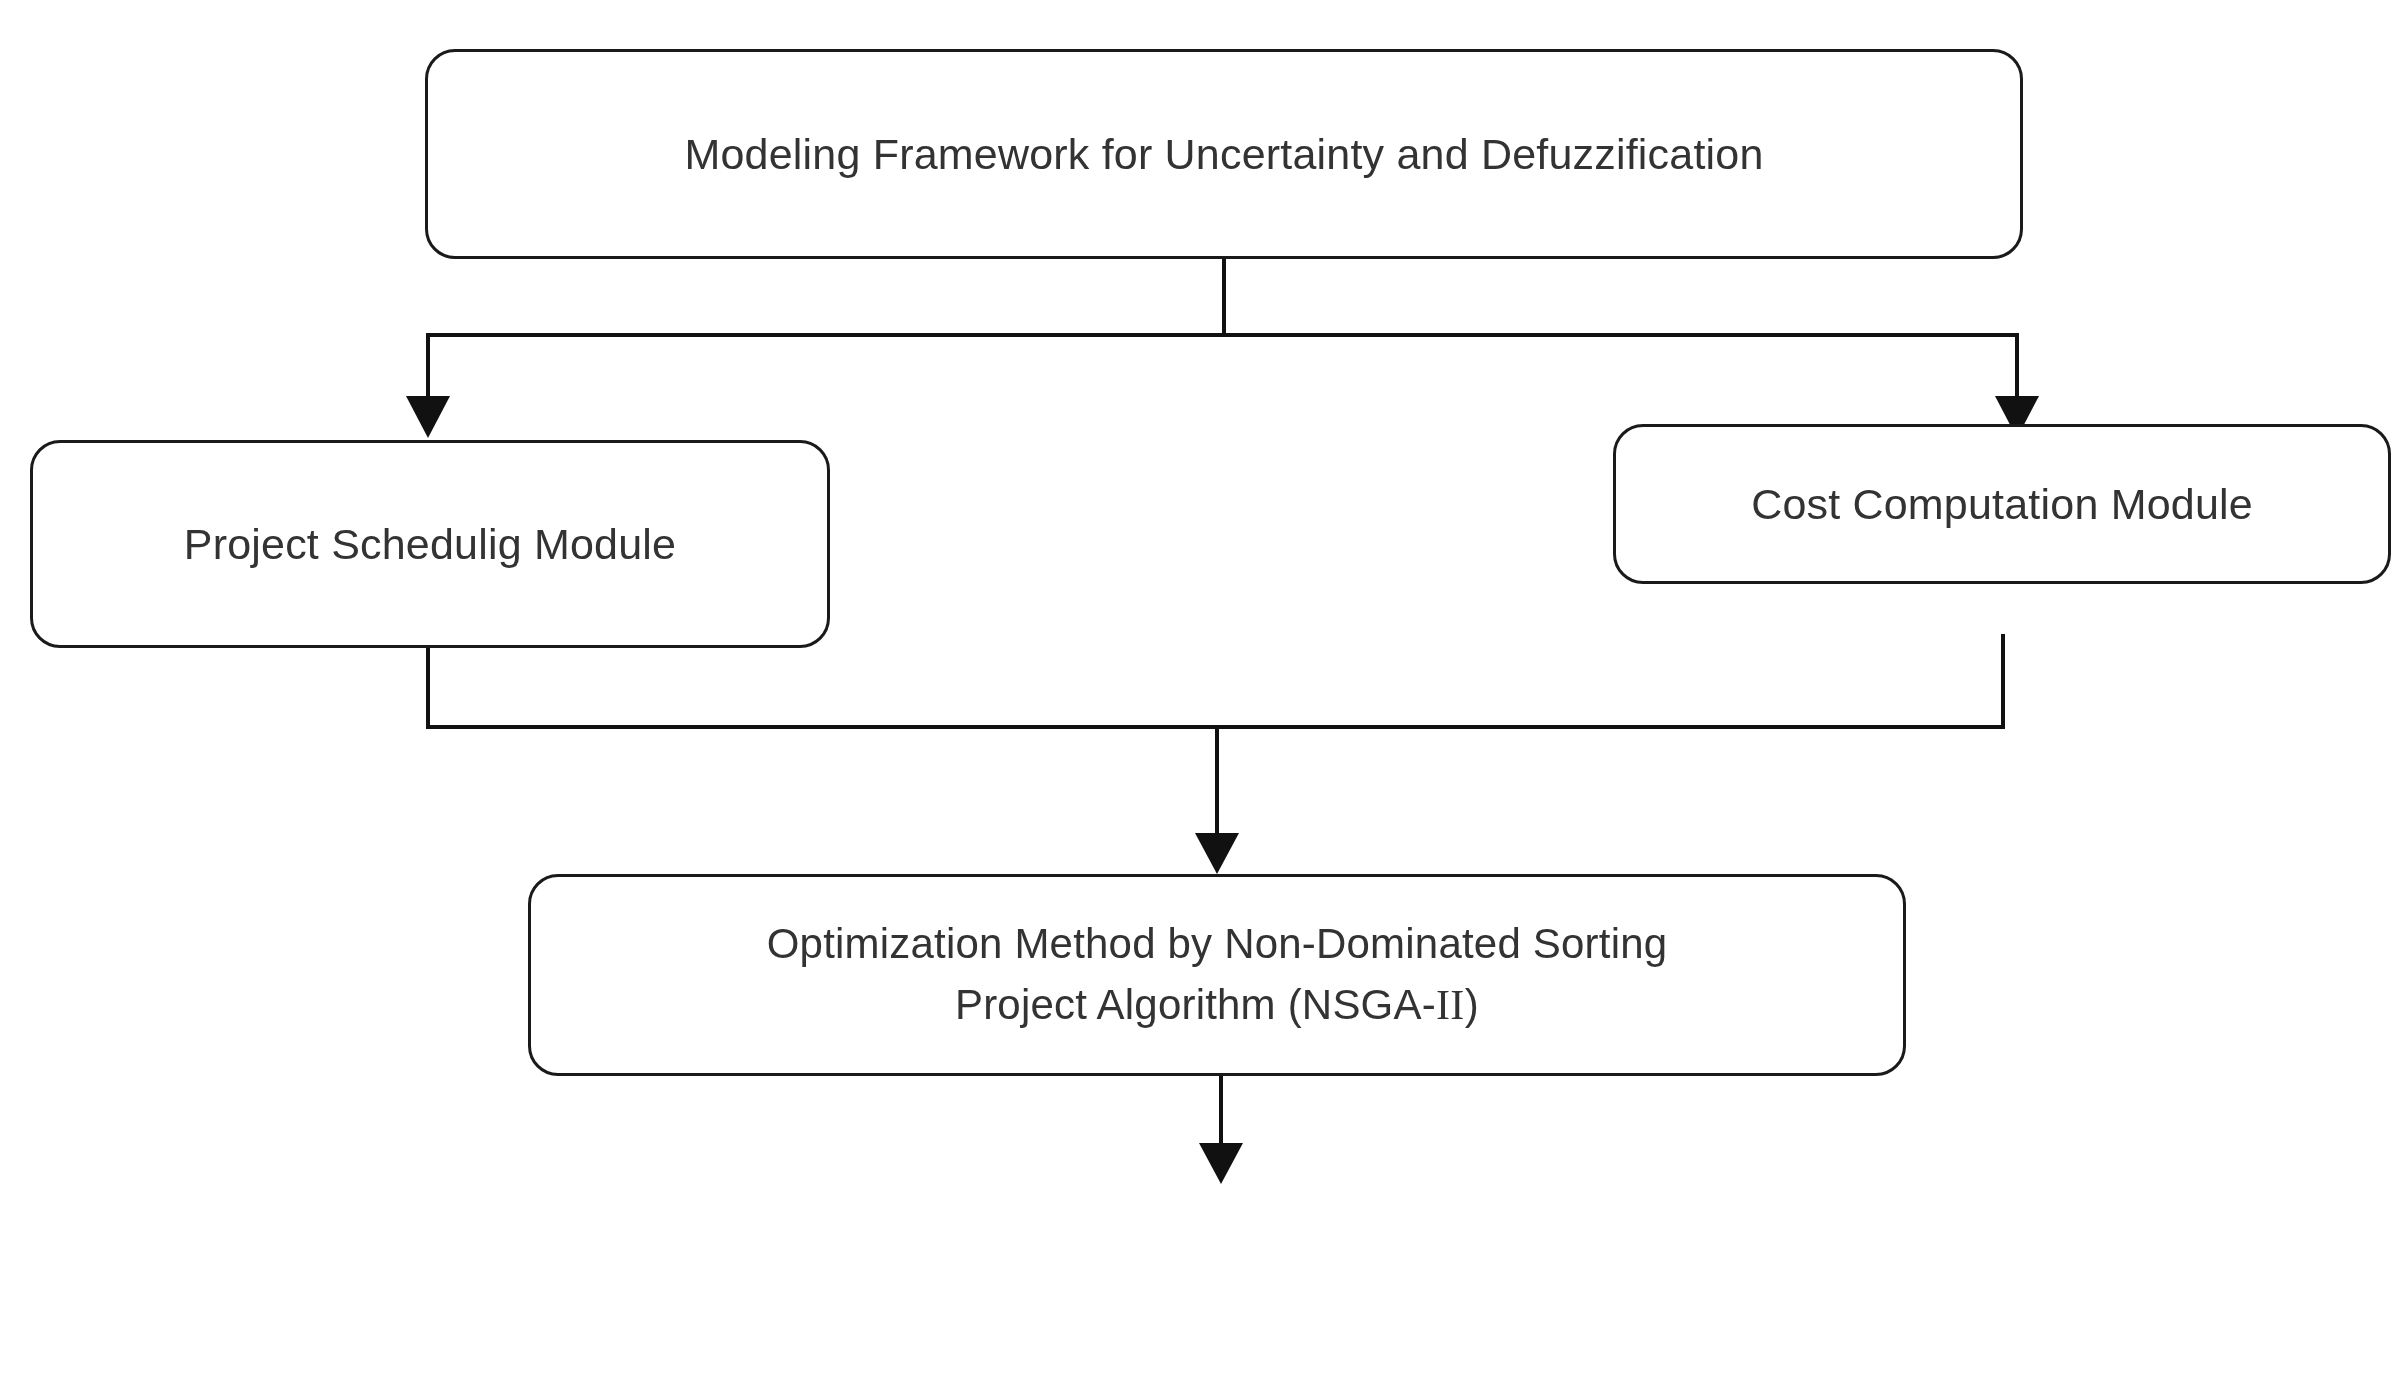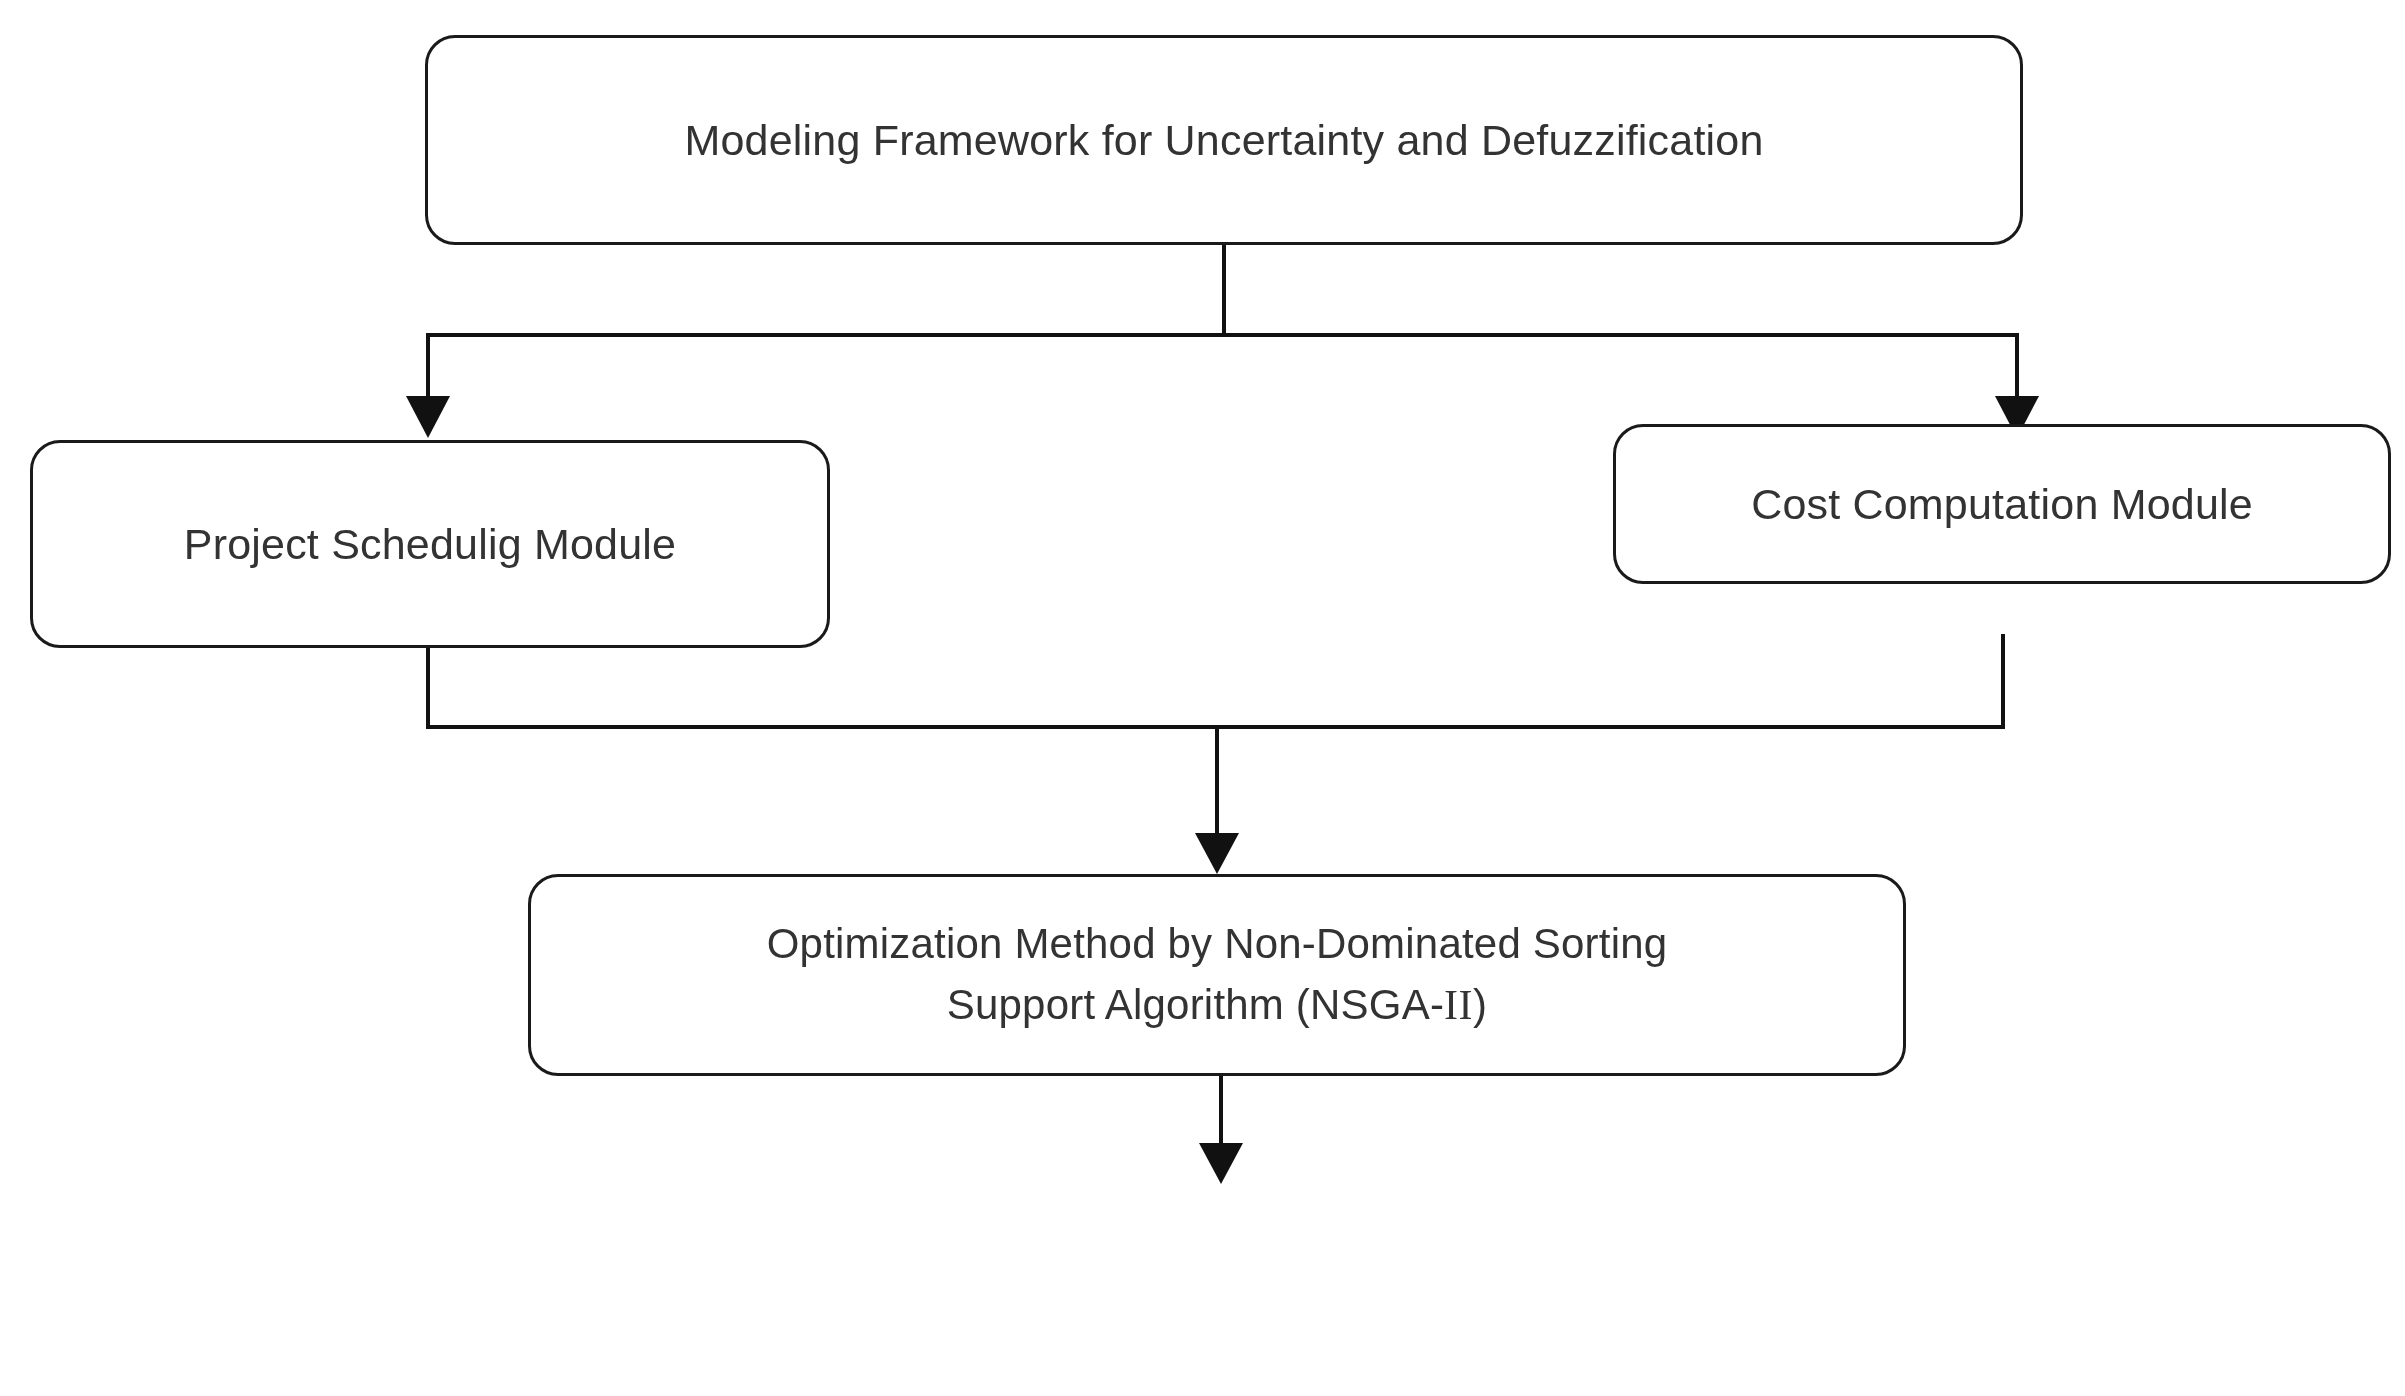--- a/index.html
+++ b/index.html
@@ -45,21 +45,21 @@
     font-size: 43px;
     font-weight: 400;
     letter-spacing: 0.2px;
     color: #333333;
   }
   .node-label .ln {
     display: block;
   }
   #node-root {
     left: 425px;
-    top: 35px;
+    top: 49px;
     width: 1598px;
     height: 210px;
   }
   #node-scheduling {
     left: 30px;
     top: 440px;
     width: 800px;
     height: 208px;
   }
   #node-cost {
@@ -137,18 +137,18 @@
     <span class="node-label">Project Schedulig Module</span>
   </div>
 
   <div class="node" id="node-cost">
     <span class="node-label">Cost Computation Module</span>
   </div>
 
   <div class="node" id="node-optimization">
     <span class="node-label">
       <span class="ln">Optimization Method by Non-Dominated Sorting</span>
-      <span class="ln"><span>Support Algorithm (NSGA-</span><span class="roman">II</span><span>)</span></span>
+      <span class="ln"><span>Project Algorithm (NSGA-</span><span class="roman">II</span><span>)</span></span>
     </span>
   </div>
 
 
 </div>
 
 </body></html>

